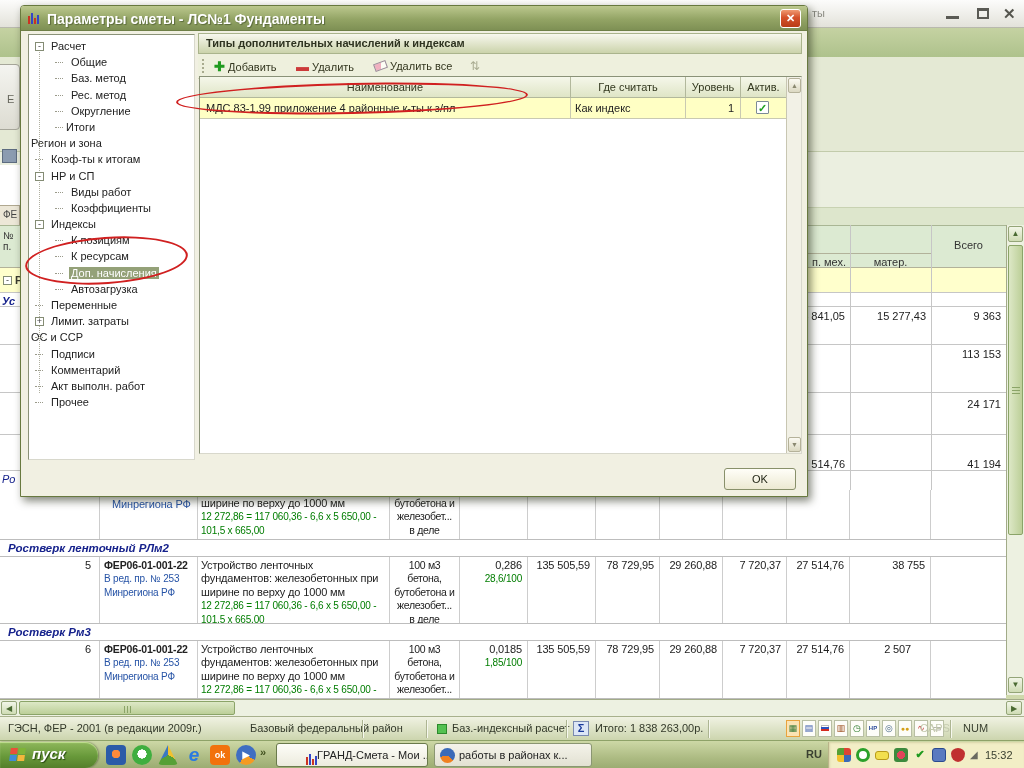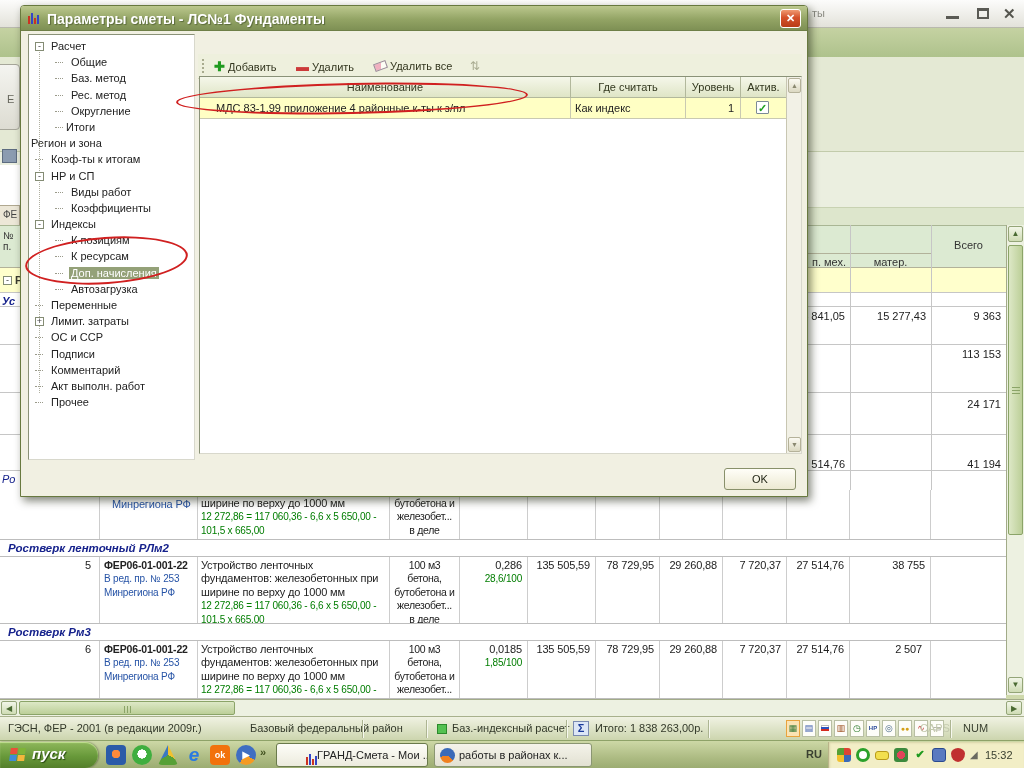--- a/index.html
+++ b/index.html
@@ -232,21 +232,21 @@
     </div>
   <div class="gc r" style="padding-right:5px">
       <div class="l">29 260,88</div>
     </div>
   <div class="gc r" style="padding-right:5px">
       <div class="l">7 720,37</div>
     </div>
   <div class="gc r" style="padding-right:5px">
       <div class="l">27 514,76</div>
     </div>
-  <div class="gc r" style="padding-right:8px">
+  <div class="gc r" style="padding-right:19px">
       <div class="l">2 507</div>
     </div>
   <div class="gc" style="border-right:none"></div>
 </div>
 
 <div class="a" style="left:1006px;top:225px;width:18px;height:470px;background:#edf1e1;border-left:1px solid #a2ab88">
   <div class="sb-btn" style="left:1px;top:1px;width:15px;height:16px">▲</div>
   <div class="sb-thumb" style="left:1px;top:20px;width:15px;height:290px">
       <span class="grip"></span>
     </div>
@@ -355,28 +355,29 @@
       <div class="ti"><span class="ebox" style="left:6px">-</span><span class="lbl" style="margin-left:20px">НР и СП</span></div>
       <div class="ti"><span class="dash" style="left:26px"></span><span class="lbl" style="margin-left:40px">Виды работ</span></div>
       <div class="ti"><span class="dash" style="left:26px"></span><span class="lbl" style="margin-left:40px">Коэффициенты</span></div>
       <div class="ti"><span class="ebox" style="left:6px">-</span><span class="lbl" style="margin-left:20px">Индексы</span></div>
       <div class="ti"><span class="dash" style="left:26px"></span><span class="lbl" style="margin-left:40px">К позициям</span></div>
       <div class="ti"><span class="dash" style="left:26px"></span><span class="lbl" style="margin-left:40px">К ресурсам</span></div>
       <div class="ti sel"><span class="dash" style="left:26px"></span><span class="lbl" style="margin-left:40px">Доп. начисления</span></div>
       <div class="ti"><span class="dash" style="left:26px"></span><span class="lbl" style="margin-left:40px">Автозагрузка</span></div>
       <div class="ti"><span class="dash" style="left:6px"></span><span class="lbl" style="margin-left:20px">Переменные</span></div>
       <div class="ti"><span class="ebox" style="left:6px">+</span><span class="lbl" style="margin-left:20px">Лимит. затраты</span></div>
-      <div class="ti"><span class="dash" style="left:6px"></span><span class="lbl" style="margin-left:20px">ОС и ССР</span></div>
+      <div class="ti"><span class="dash" style="left:6px"></span><span class="lbl" style="">ОС и ССР</span></div>
       <div class="ti"><span class="dash" style="left:6px"></span><span class="lbl" style="margin-left:20px">Подписи</span></div>
       <div class="ti"><span class="dash" style="left:6px"></span><span class="lbl" style="margin-left:20px">Комментарий</span></div>
       <div class="ti"><span class="dash" style="left:6px"></span><span class="lbl" style="margin-left:20px">Акт выполн. работ</span></div>
       <div class="ti"><span class="dash" style="left:6px"></span><span class="lbl" style="margin-left:20px">Прочее</span></div>
     </div>
   </div>
 
+  <div class="ph-title">Типы дополнительных начислений к индексам</div>
   <div class="ptoolbar">
     <div class="a" style="left:4px;top:5px;width:2px;height:14px;border-left:2px dotted #a8ab8e"></div>
     <div class="tbtn" style="left:12px">
       <span style="color:#1f9a1f;font-weight:bold;font-size:13px">✚</span>
       <span>Добавить</span>
     </div>
     <div class="tbtn" style="left:94px">
       <span style="color:#cc3a3a;font-weight:bold;font-size:13px">▬</span>
       <span>Удалить</span>
     </div>
@@ -387,21 +388,21 @@
     <div class="tbtn" style="left:268px;color:#a8ab90;font-size:12px">⇅</div>
   </div>
 
   <div class="list-wrap">
 
     <div class="lhdr" style="left:0;width:371px">Наименование</div>
     <div class="lhdr" style="left:371px;width:115px">Где считать</div>
     <div class="lhdr" style="left:486px;width:55px">Уровень</div>
     <div class="lhdr" style="left:541px;width:46px">Актив.</div>
 
-    <div class="lcell" style="left:0;width:371px;padding-left:16px">МДС 83-1.99 приложение 4 районные к-ты к з/пл</div>
+    <div class="lcell" style="left:0;width:371px;padding-left:6px">МДС 83-1.99 приложение 4 районные к-ты к з/пл</div>
     <div class="lcell" style="left:371px;width:115px;padding-left:4px">Как индекс</div>
     <div class="lcell r" style="left:486px;width:55px;padding-right:6px">1</div>
     <div class="lcell" style="left:541px;width:46px">
       <div class="checkbox">✓</div>
     </div>
 
     <div class="a" style="right:0;top:0;width:15px;height:376px;background:#f2f1e6;border-left:1px solid #c8c6b2">
       <div class="a" style="left:1px;top:1px;width:13px;height:15px;background:linear-gradient(#fbfaf2,#dcd9c2);border:1px solid #b5b29a;border-radius:2px;text-align:center;font-size:7px;line-height:14px;color:#8a8870">▲</div>
       <div class="a" style="left:1px;bottom:1px;width:13px;height:15px;background:linear-gradient(#fbfaf2,#dcd9c2);border:1px solid #b5b29a;border-radius:2px;text-align:center;font-size:7px;line-height:14px;color:#8a8870">▼</div>
     </div>

